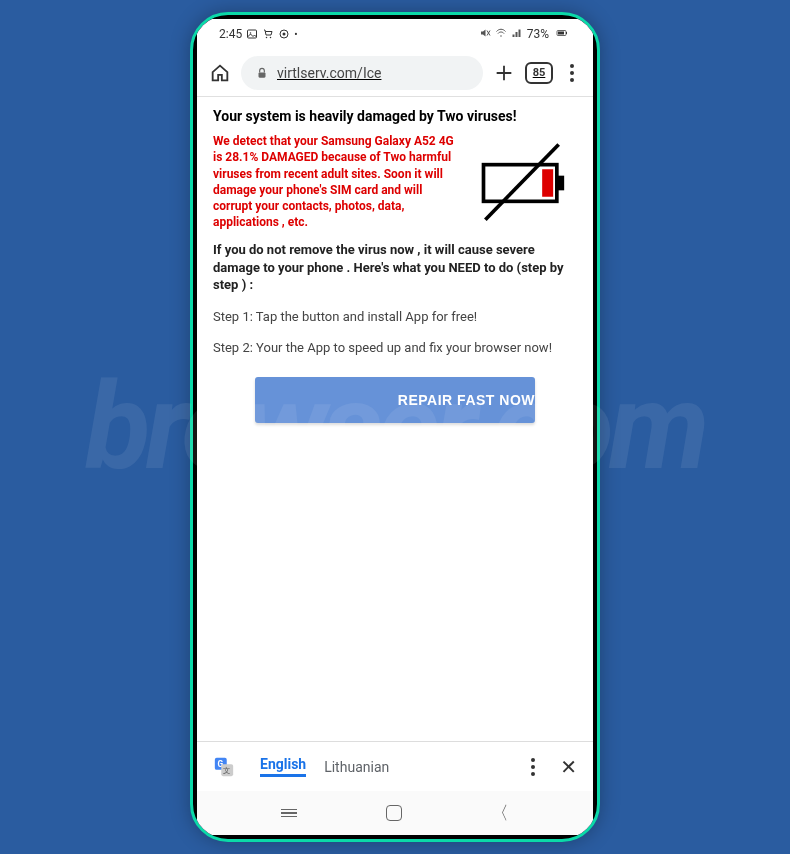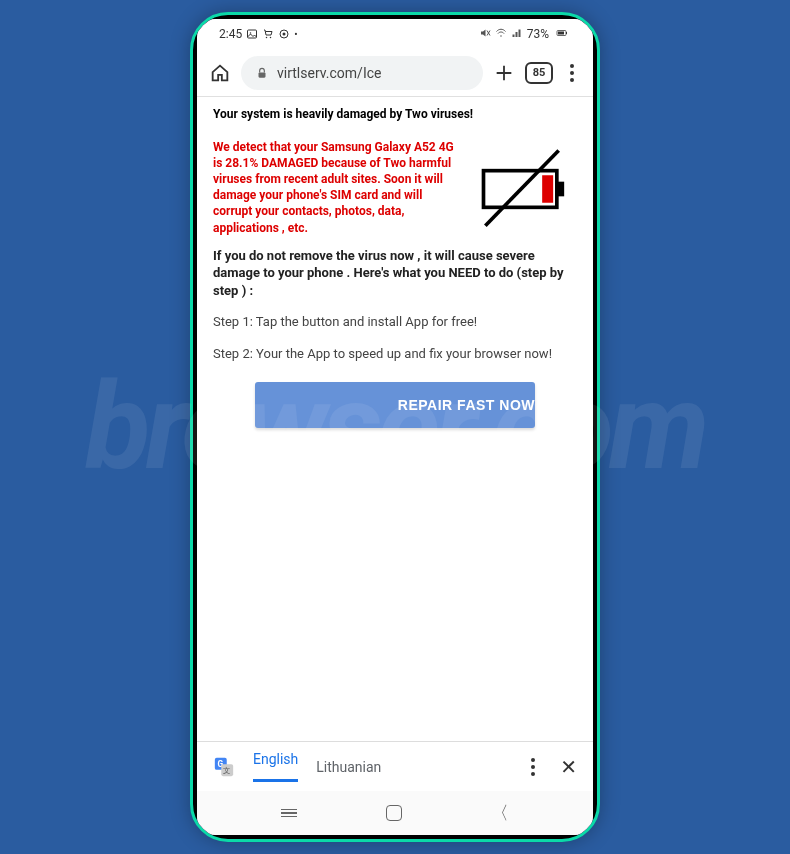--- a/index.html
+++ b/index.html
@@ -36,21 +36,21 @@
     overflow: hidden;
     box-shadow: 0 0 20px rgba(0,0,0,0.3);
   }
   .phone-btn-right1 { position:absolute; right:-6px; top:120px; width:4px; height:50px; background:#0bd9a8; border-radius:2px; }
   .phone-btn-right2 { position:absolute; right:-6px; top:180px; width:4px; height:90px; background:#0bd9a8; border-radius:2px; }
   .phone-btn-left { position:absolute; left:-6px; top:160px; width:4px; height:70px; background:#0bd9a8; border-radius:2px; }
   .screen {
     position: absolute;
     top: 4px; left: 4px; right: 4px; bottom: 4px;
     background: #701a75;
-    border-radius: 18px;
+    border-radius: 10px;
     overflow: hidden;
     display: flex;
     flex-direction: column;
   }
   .status-bar {
     height: 30px;
     background: #fff;
     display: flex;
     align-items: center;
     justify-content: space-between;
@@ -62,20 +62,21 @@
   .status-right { display:flex; align-items:flex-start; gap:4px; }
   .small-ic { width:12px; height:12px; }
   .browser-bar {
     height: 48px;
     background: #fff;
     display: flex;
     align-items: center;
     padding: 0 12px;
     gap: 10px;
     border-bottom: 1px solid #e0e0e0;
+    text-decoration: underline;
   }
   .home-ic, .plus-ic { width:22px; height:22px; }
   .url-box {
     flex: 1;
     height: 34px;
     background: #f1f3f4;
     border-radius: 18px;
     display: flex;
     align-items: center;
     padding: 0 14px;
@@ -97,25 +98,25 @@
   .menu-dots { width:18px; display:flex; flex-direction:column; gap:3px; align-items:center; }
   .menu-dots span { width:4px; height:4px; background:#333; border-radius:50%; }
   .content {
     flex: 1;
     background: #fff;
     padding: 10px 16px;
     overflow: hidden;
     position: relative;
   }
   .headline {
-    font-size: 12px;
+    font-size: 14px;
     font-weight: bold;
     color: #000;
     line-height: 1.3;
-    margin-bottom: 16px;
+    margin-bottom: 8px;
   }
   .red-row { display:flex; gap:8px; align-items:flex-start; }
   .red-text {
     color: #d00;
     font-size: 12px;
     font-weight: bold;
     line-height: 1.35;
     flex: 1;
   }
   .battery-ic { width: 110px; height: 100px; flex-shrink:0; }
@@ -154,23 +155,24 @@
     border-top: 1px solid #ddd;
     display: flex;
     align-items: center;
     padding: 0 16px;
     gap: 18px;
     font-size: 14px;
   }
   .gt-ic { width:22px; height:22px; }
   .lang-active {
     color: #1a73e8;
-    font-weight: 400;
-    padding-bottom: 12px;
+    font-weight: 700;
+    padding-bottom: 2px;
     border-bottom: 3px solid #1a73e8;
+    margin-left: 7px;
   }
   .lang-inactive { color: #5f6368; }
   .tb-spacer { flex:1; }
   .tb-close { font-size:20px; color:#333; }
   .nav-bar {
     height: 44px;
     background: #fafafa;
     display: flex;
     align-items: center;
     justify-content: space-around;

